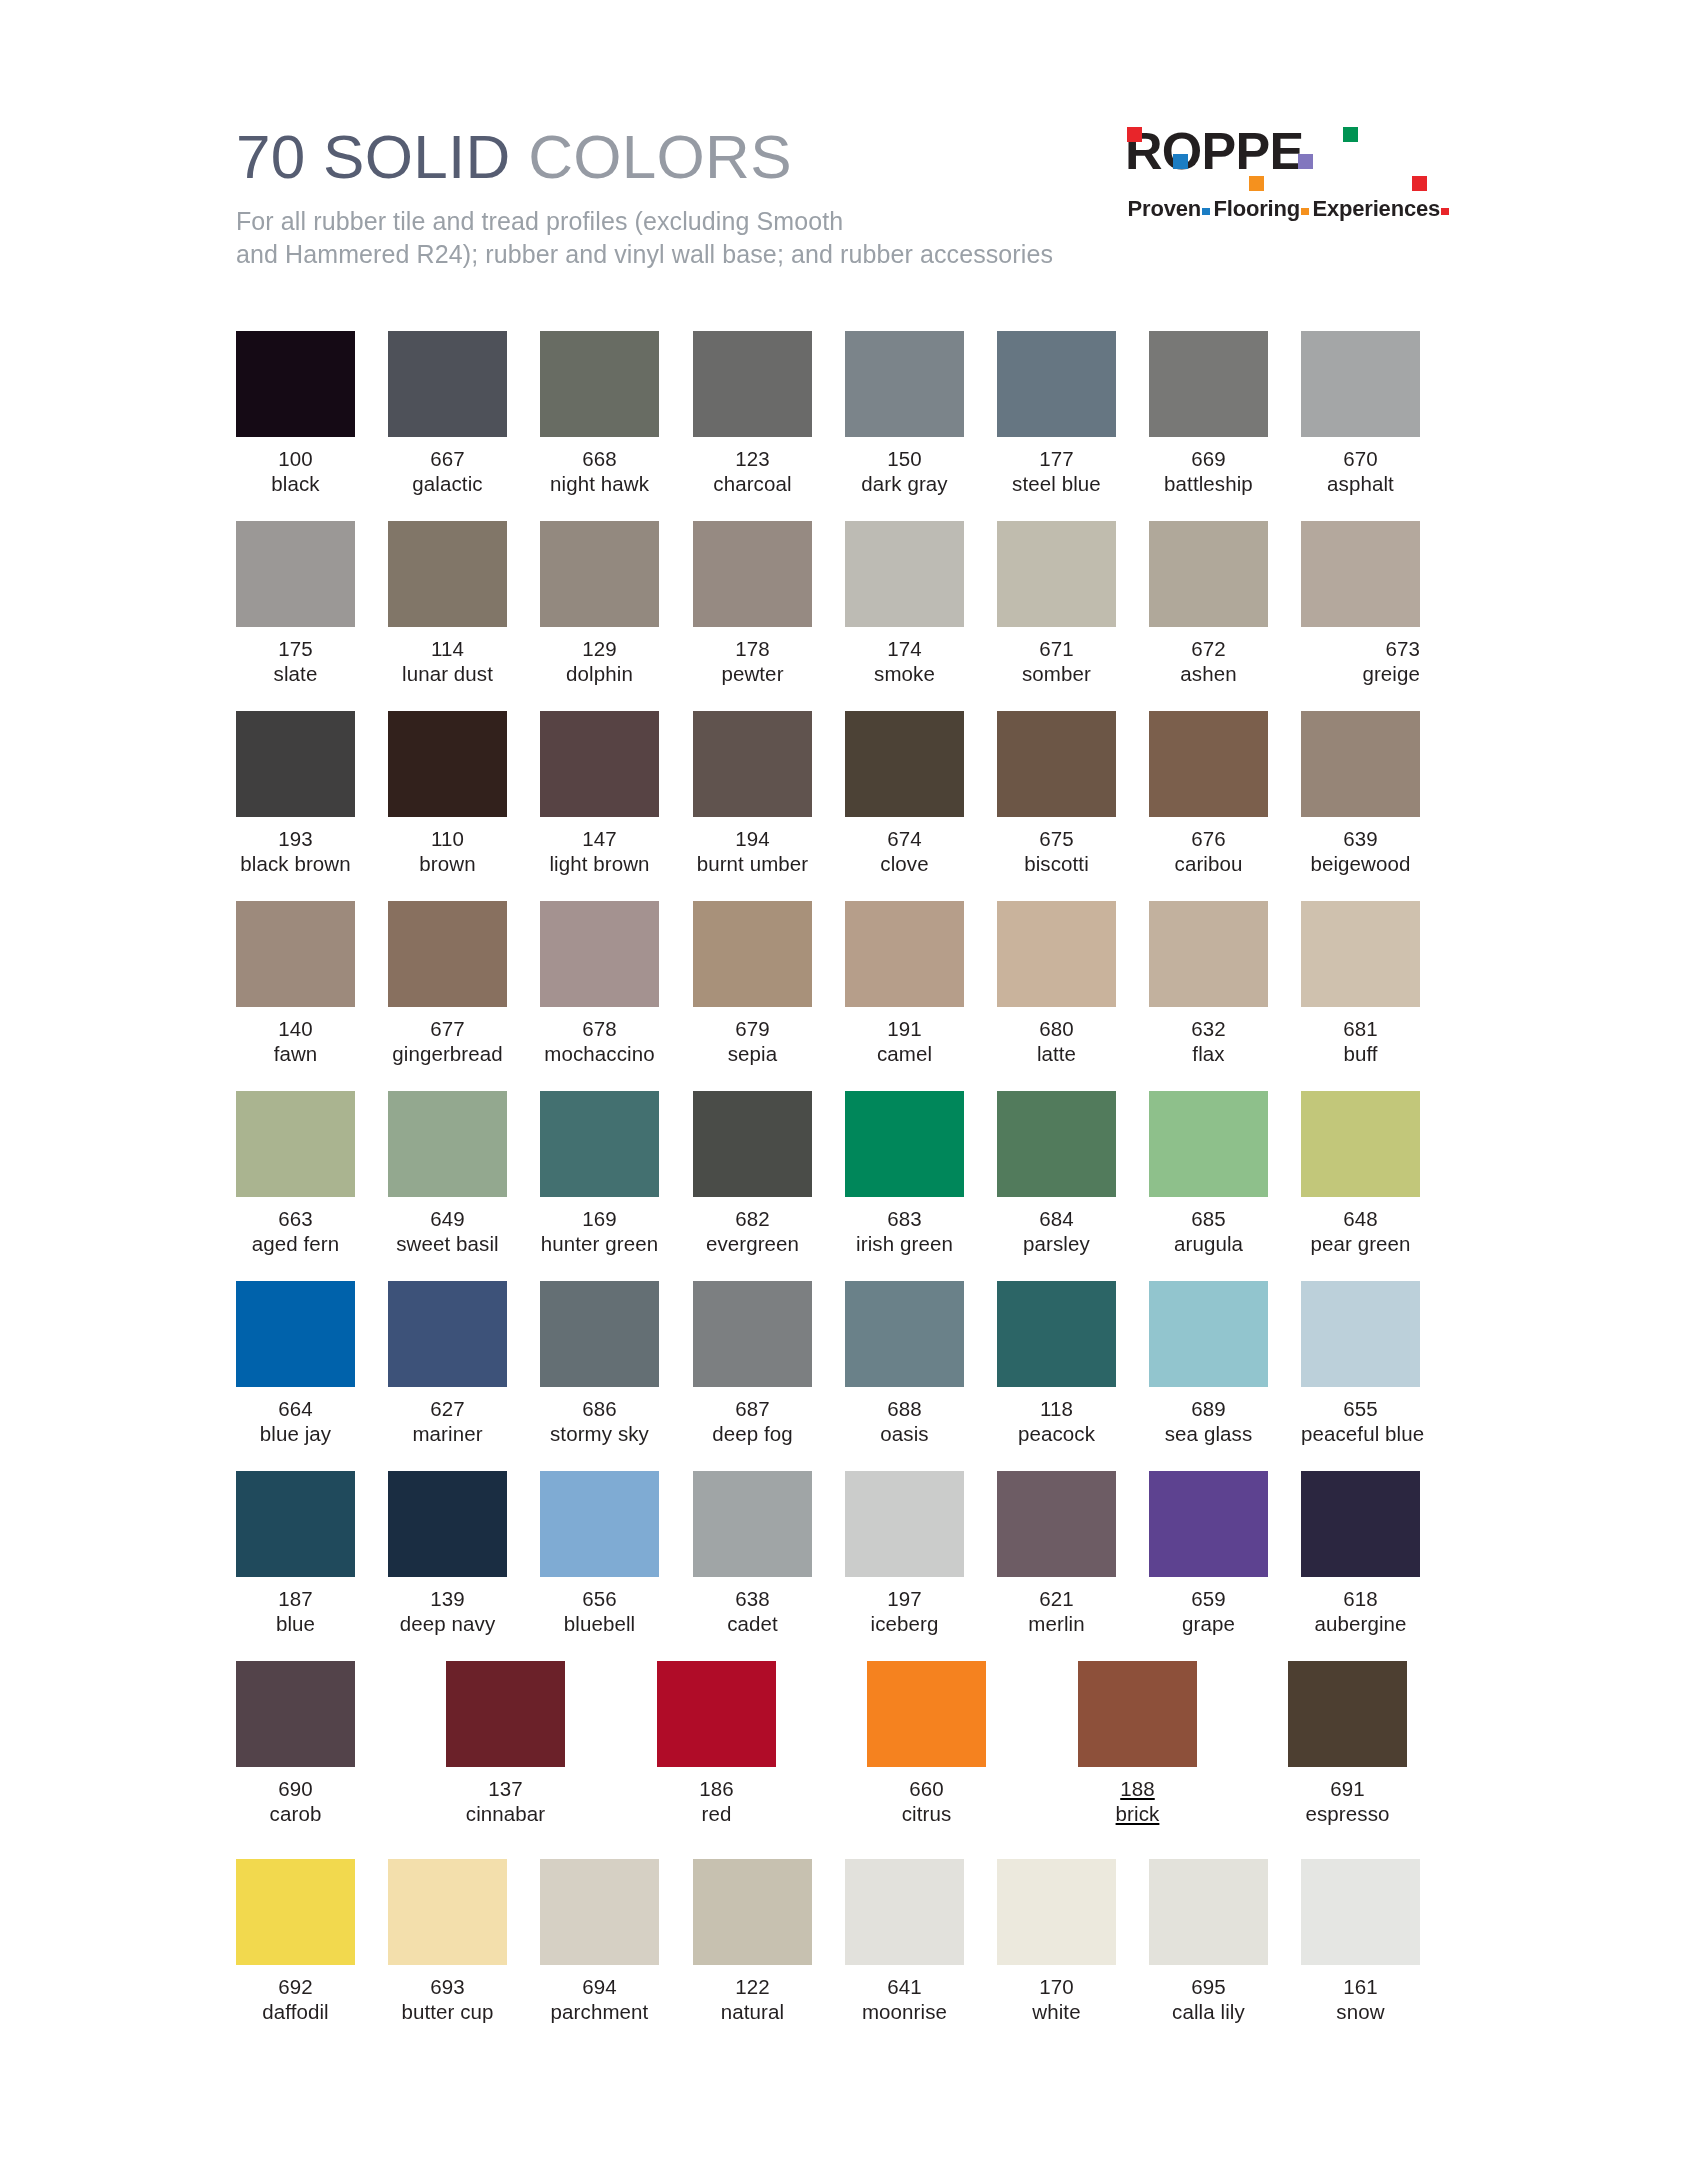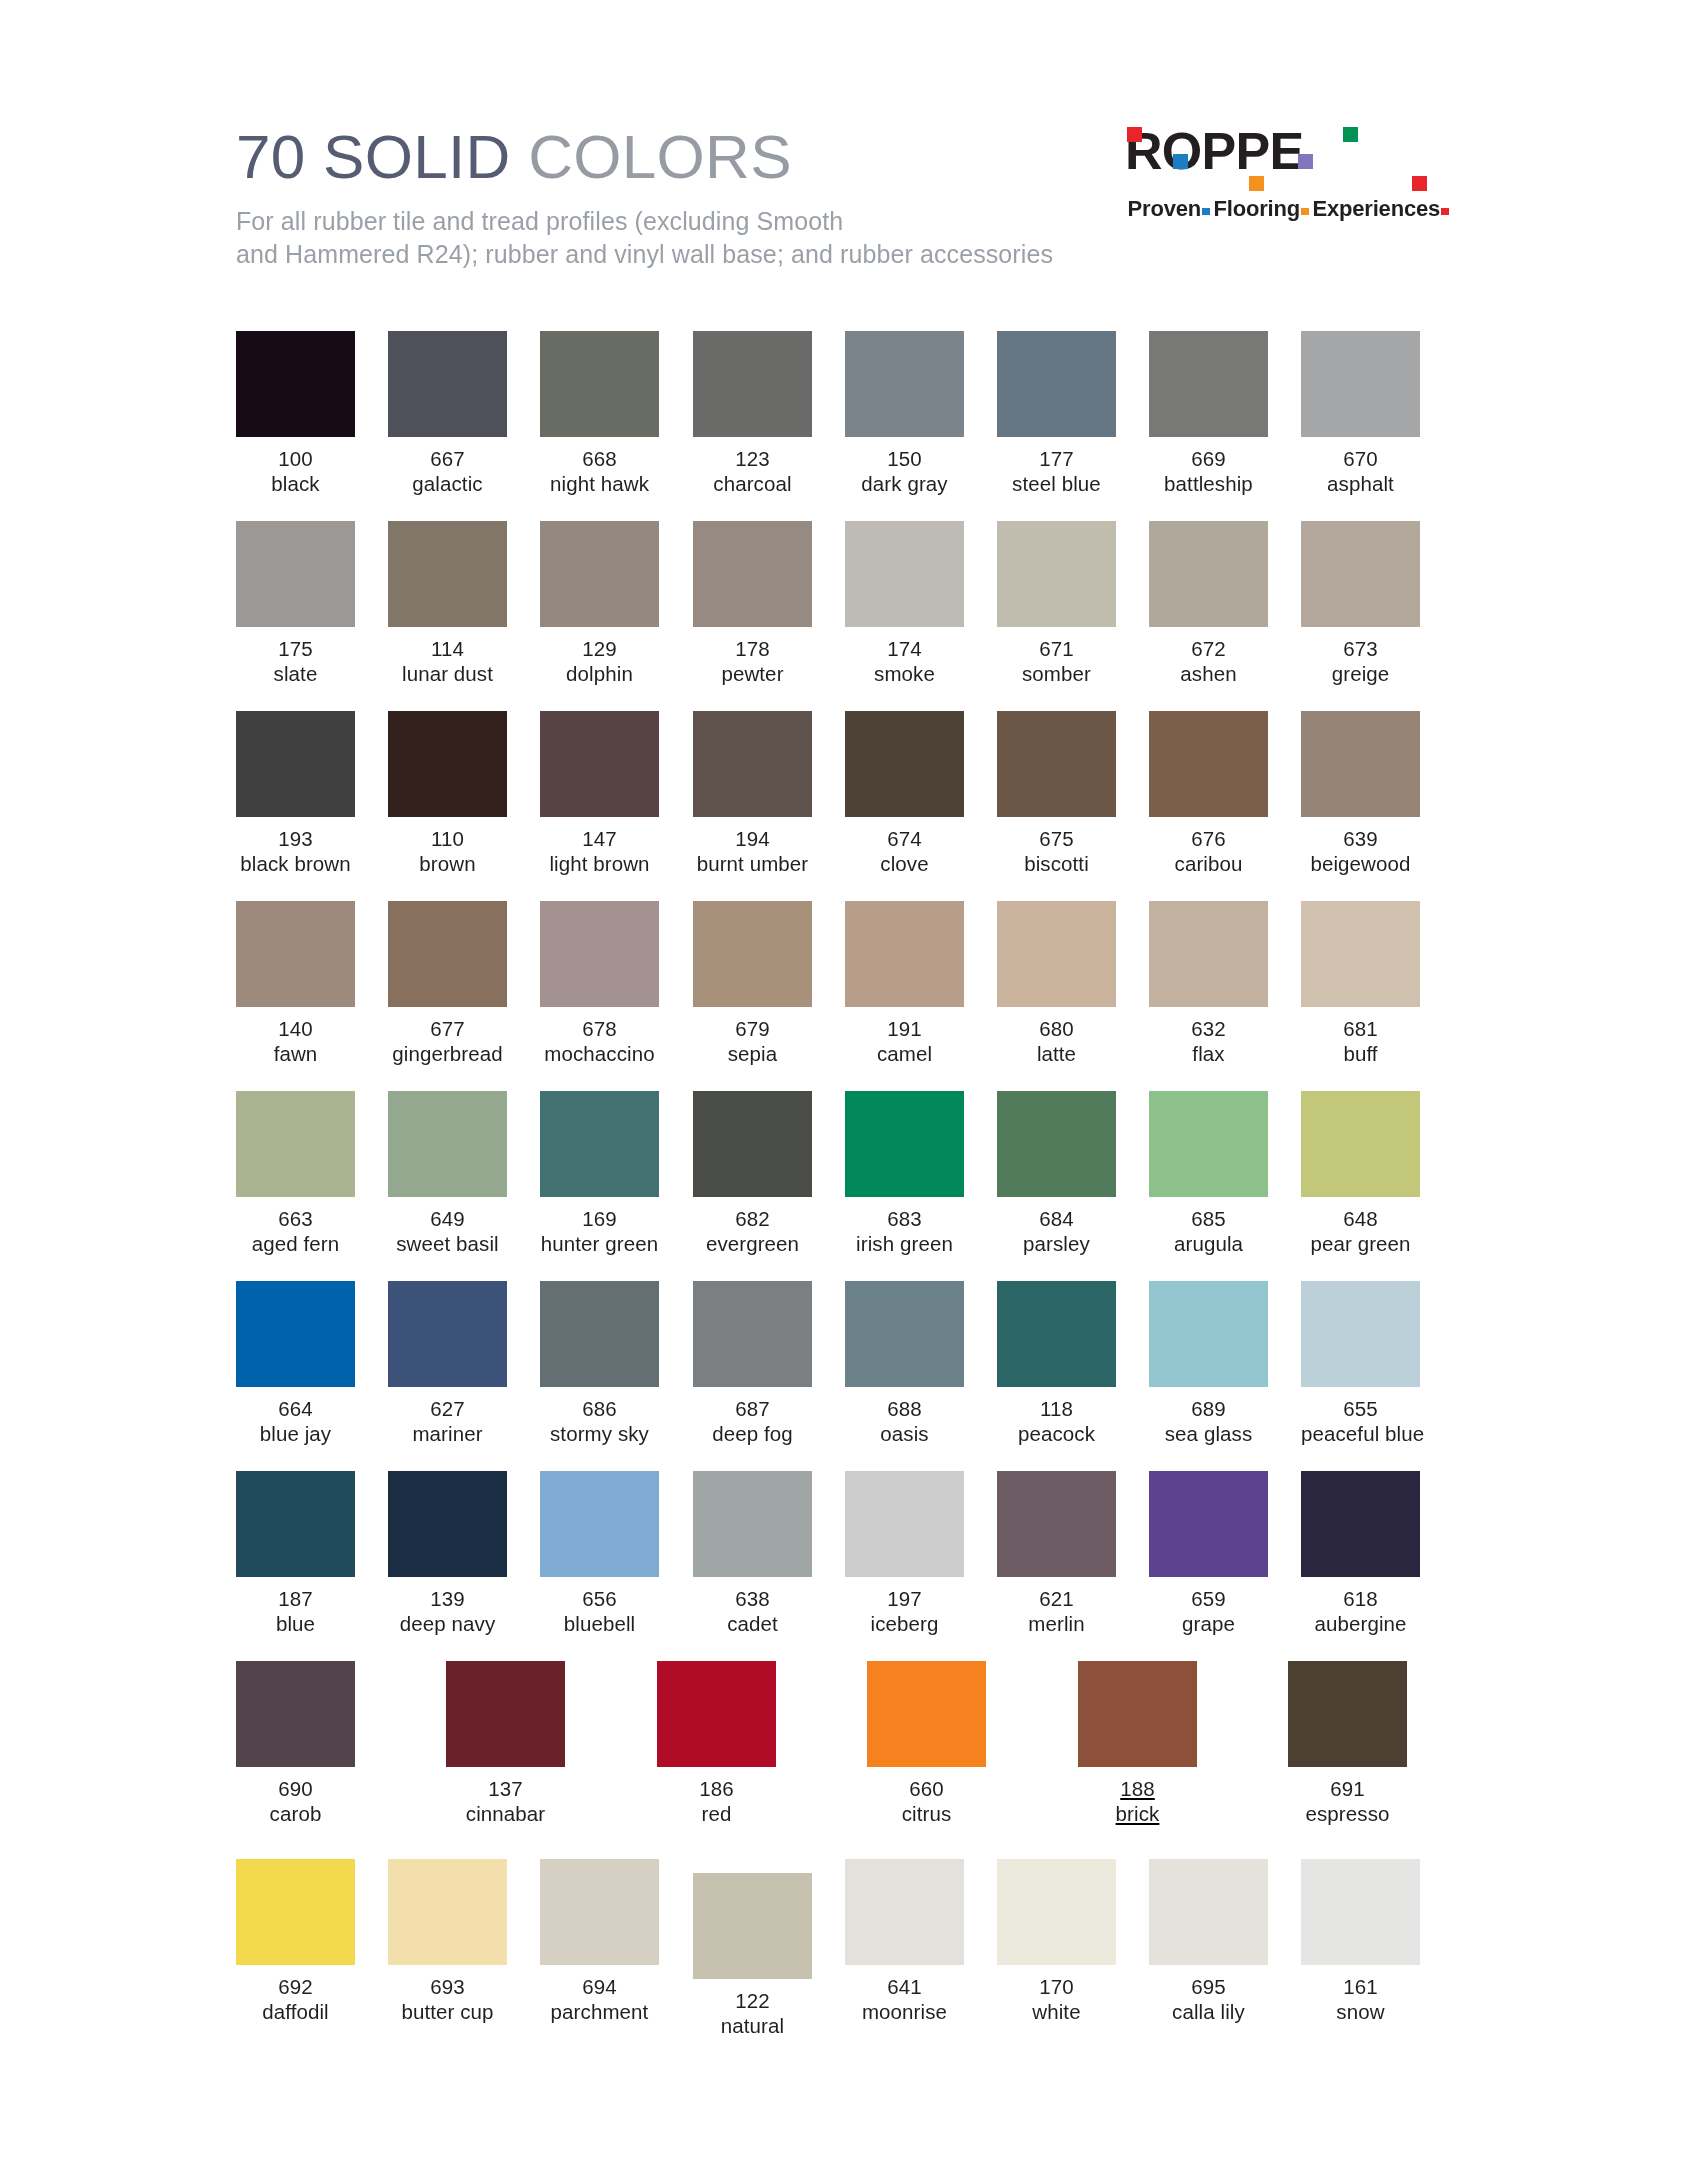--- a/index.html
+++ b/index.html
@@ -274,21 +274,21 @@
             <span class="nm">somber</span>
           </div>
         </div>
         <div class="cell short" style="left: 913px;">
           <div class="swatch" style="background: rgb(176, 168, 154);"></div>
           <div class="label">
             <span class="num">672</span>
             <span class="nm">ashen</span>
           </div>
         </div>
-        <div class="cell short" style="left: 1065px;">
+        <div class="cell short" style="left: 1065px; text-align: right;">
           <div class="swatch" style="background: rgb(180, 168, 157);"></div>
           <div class="label">
             <span class="num">673</span>
             <span class="nm">greige</span>
           </div>
         </div>
       </div>
       <div class="row">
         <div class="cell short" style="left: 0px;">
           <div class="swatch" style="background: rgb(64, 63, 63);"></div>
@@ -638,21 +638,21 @@
             <span class="nm">butter cup</span>
           </div>
         </div>
         <div class="cell short" style="left: 304px;">
           <div class="swatch" style="background: rgb(214, 208, 196);"></div>
           <div class="label">
             <span class="num">694</span>
             <span class="nm">parchment</span>
           </div>
         </div>
-        <div class="cell short" style="left: 457px; margin-top: 14px;">
+        <div class="cell short" style="left: 457px;">
           <div class="swatch" style="background: rgb(199, 193, 176);"></div>
           <div class="label">
             <span class="num">122</span>
             <span class="nm">natural</span>
           </div>
         </div>
         <div class="cell short" style="left: 609px;">
           <div class="swatch" style="background: rgb(226, 225, 220);"></div>
           <div class="label">
             <span class="num">641</span>

